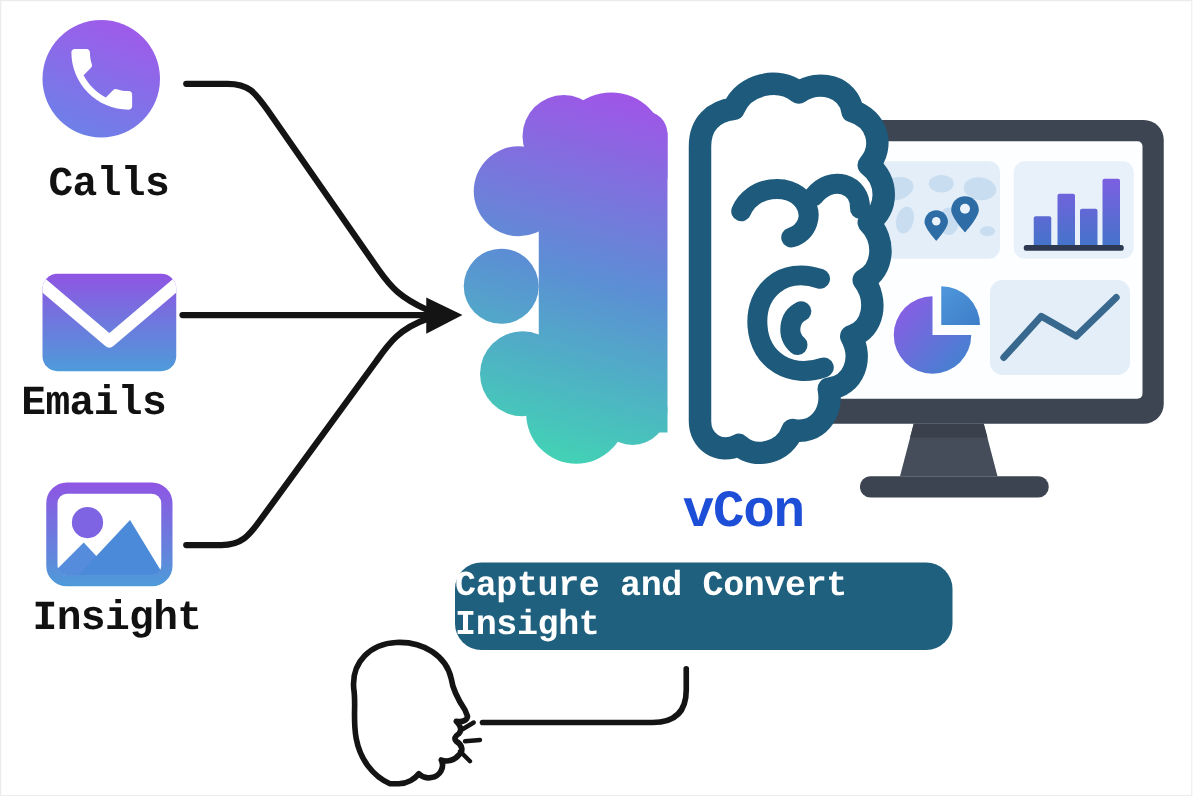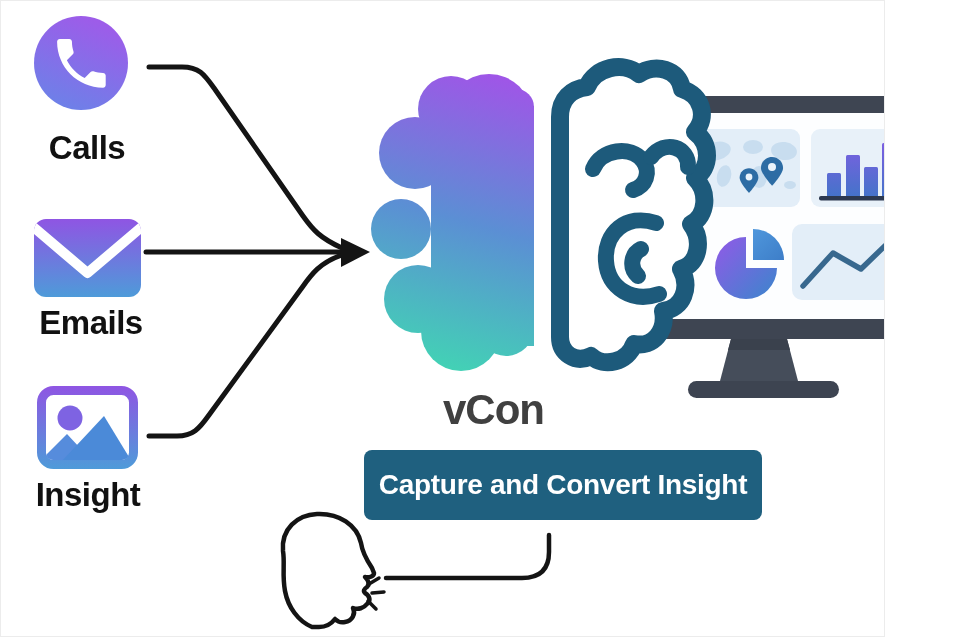--- a/index.html
+++ b/index.html
@@ -1,32 +1,32 @@
 <!DOCTYPE html>
 <html><head>
 <meta charset="utf-8">
 <style>
   html,body{margin:0;padding:0;background:#fff;}
   .canvas{
-    position:relative;width:885px;height:637px;background:#ffffff;
+    position:relative;width:954px;height:637px;background:#ffffff;
     border:1px solid #ececec;box-sizing:border-box;overflow:hidden;
-    font-family:Liberation Sans, sans-serif;
+    font-family:Liberation Mono, monospace;
   }
   .art{position:absolute;left:0;top:0;}
   .lbl{
     position:absolute;text-align:center;color:#111;font-weight:700;
     font-size:33px;line-height:34px;letter-spacing:-0.5px;
   }
   .vcon{
-    position:absolute;left:442px;top:387px;width:200px;text-align:left;
-    color:#404040;font-weight:700;font-size:42px;line-height:44px;letter-spacing:-1px;
+    position:absolute;left:442px;top:387px;width:200px;text-align:right;
+    color:#1d4ed8;font-weight:700;font-size:42px;line-height:44px;letter-spacing:-1px;
   }
   .banner{
     position:absolute;left:363px;top:449px;width:398px;height:70px;
-    background:#1f607f;border-radius:8px;display:flex;align-items:center;
+    background:#1f607f;border-radius:21px;display:flex;align-items:center;
     justify-content:center;
   }
   .banner span{
     color:#ffffff;font-weight:700;font-size:28px;letter-spacing:-0.3px;
   }
 </style>
 </head>
 <body>
 
 <div class="canvas">
@@ -196,21 +196,21 @@
         <path d="M368 583 L378 577"></path>
         <path d="M371 592 L383 591"></path>
         <path d="M367 600 L375 608"></path>
       </g>
     </g>
 
     <path d="M385 577 L521 577 Q548 577 548 551 L548 534" fill="none" stroke="#141414" stroke-width="4.5" stroke-linecap="round"></path>
   </svg>
 
   <div class="lbl" style="left:24px;top:130px;width:124px;">Calls</div>
-  <div class="lbl" style="left:28px;top:305px;width:124px;">Emails</div>
+  <div class="lbl" style="left:12px;top:305px;width:124px;">Emails</div>
   <div class="lbl" style="left:25px;top:477px;width:124px;">Insight</div>
 
   <div class="vcon">vCon</div>
 
   <div class="banner">
     <span>Capture and Convert Insight</span>
   </div>
 </div>
 
 </body></html>

